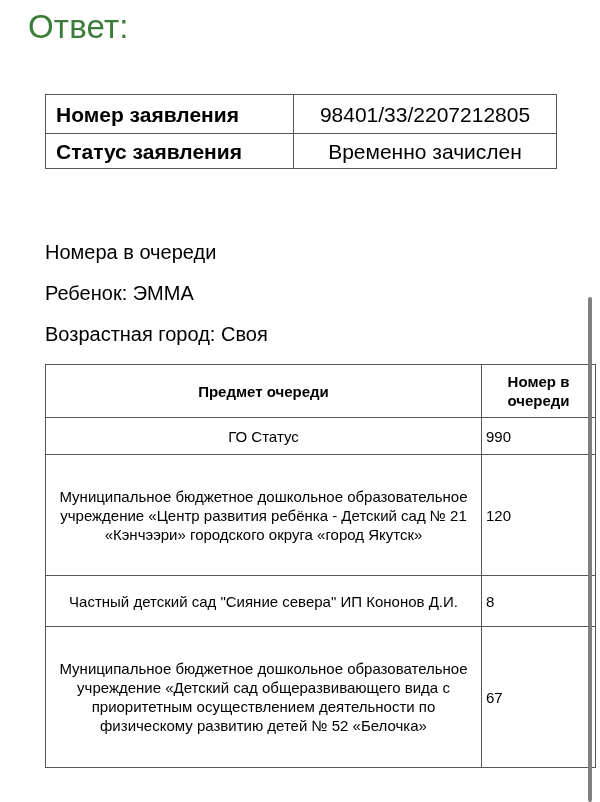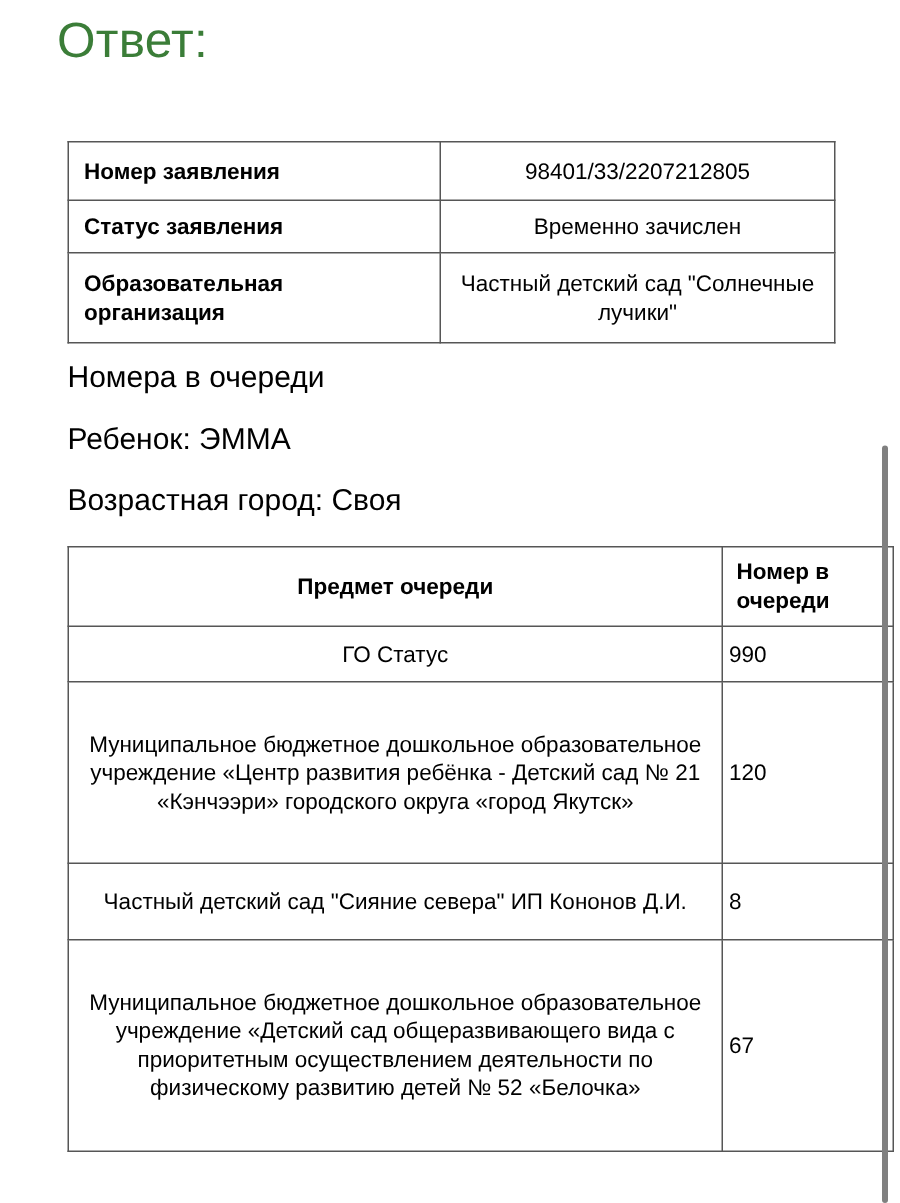--- a/index.html
+++ b/index.html
@@ -24,38 +24,38 @@
     width: 600px;
     height: 802px;
     box-sizing: border-box;
     padding: 0 0 0 45px;
   }
 
   .answer-title {
     margin: 0;
     padding: 0;
     position: absolute;
-    left: 38px;
+    left: 28px;
     top: 7px;
     font-size: 33px;
     line-height: 40px;
     font-weight: 400;
     color: #3b7d38;
     letter-spacing: 0.2px;
   }
 
   
   .app-table {
     position: absolute;
     left: 45px;
     top: 94px;
     width: 512px;
     border-collapse: collapse;
     table-layout: fixed;
-    font-size: 15px;
+    font-size: 21px;
   }
   .app-table td {
     border: 1px solid #565656;
     padding: 6px 10px;
     vertical-align: middle;
     line-height: 19px;
   }
   .app-table .label-cell {
     width: 227px;
     font-weight: bold;
@@ -100,21 +100,21 @@
   }
   .queue-table th {
     font-weight: bold;
     padding: 7px 9px;
   }
   .queue-table th.subject-head {
     text-align: center;
     width: 417px;
   }
   .queue-table th.number-head {
-    text-align: left;
+    text-align: center;
     width: 95px;
   }
   .queue-table td.subject-cell {
     text-align: center;
     padding: 6px 12px;
   }
   .queue-table td.number-cell {
     text-align: left;
     padding: 6px 4px;
   }
@@ -152,24 +152,20 @@
   <table class="app-table">
     <tbody>
       <tr class="r1">
         <td class="label-cell">Номер заявления</td>
         <td class="value-cell">98401/33/2207212805</td>
       </tr>
       <tr class="r2">
         <td class="label-cell">Статус заявления</td>
         <td class="value-cell">Временно зачислен</td>
       </tr>
-      <tr class="r3">
-        <td class="label-cell">Образовательная организация</td>
-        <td class="value-cell">Частный детский сад "Солнечные лучики"</td>
-      </tr>
     </tbody>
   </table>
 
   <p class="queue-heading h-1">Номера в очереди</p>
 
   <p class="queue-heading h-2">Ребенок: ЭММА</p>
 
   <p class="queue-heading h-3">Возрастная город: Своя</p>
 
   <table class="queue-table">

